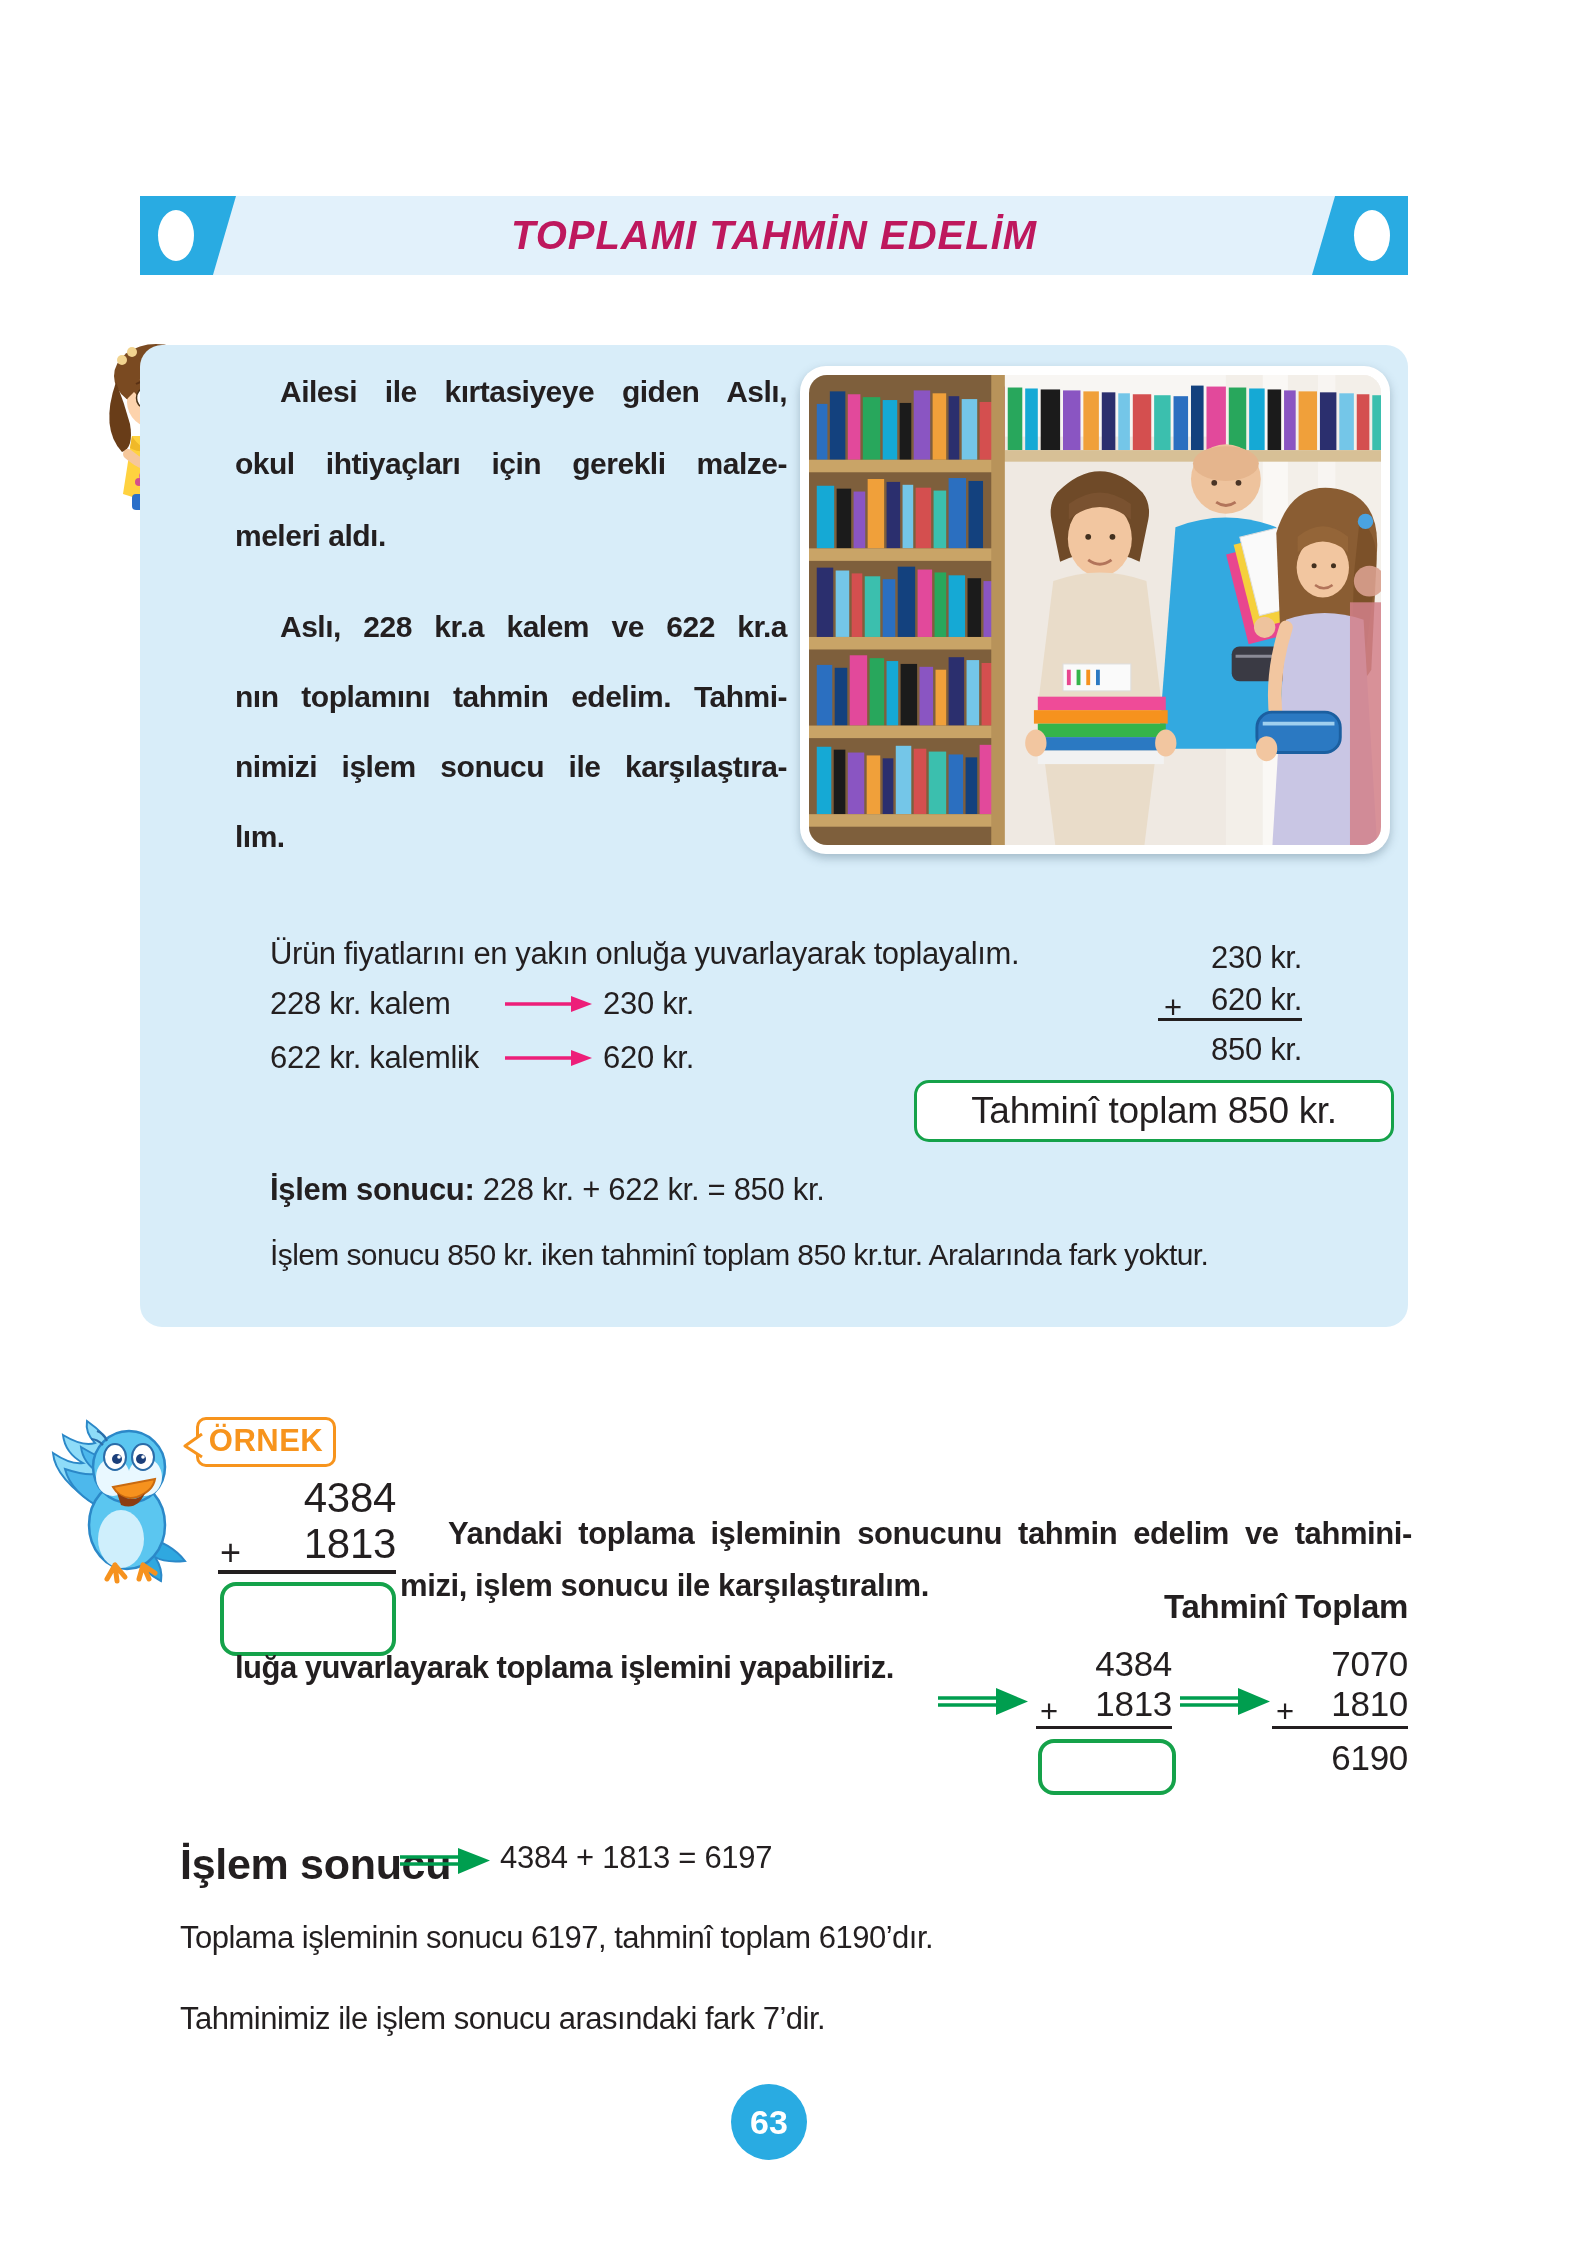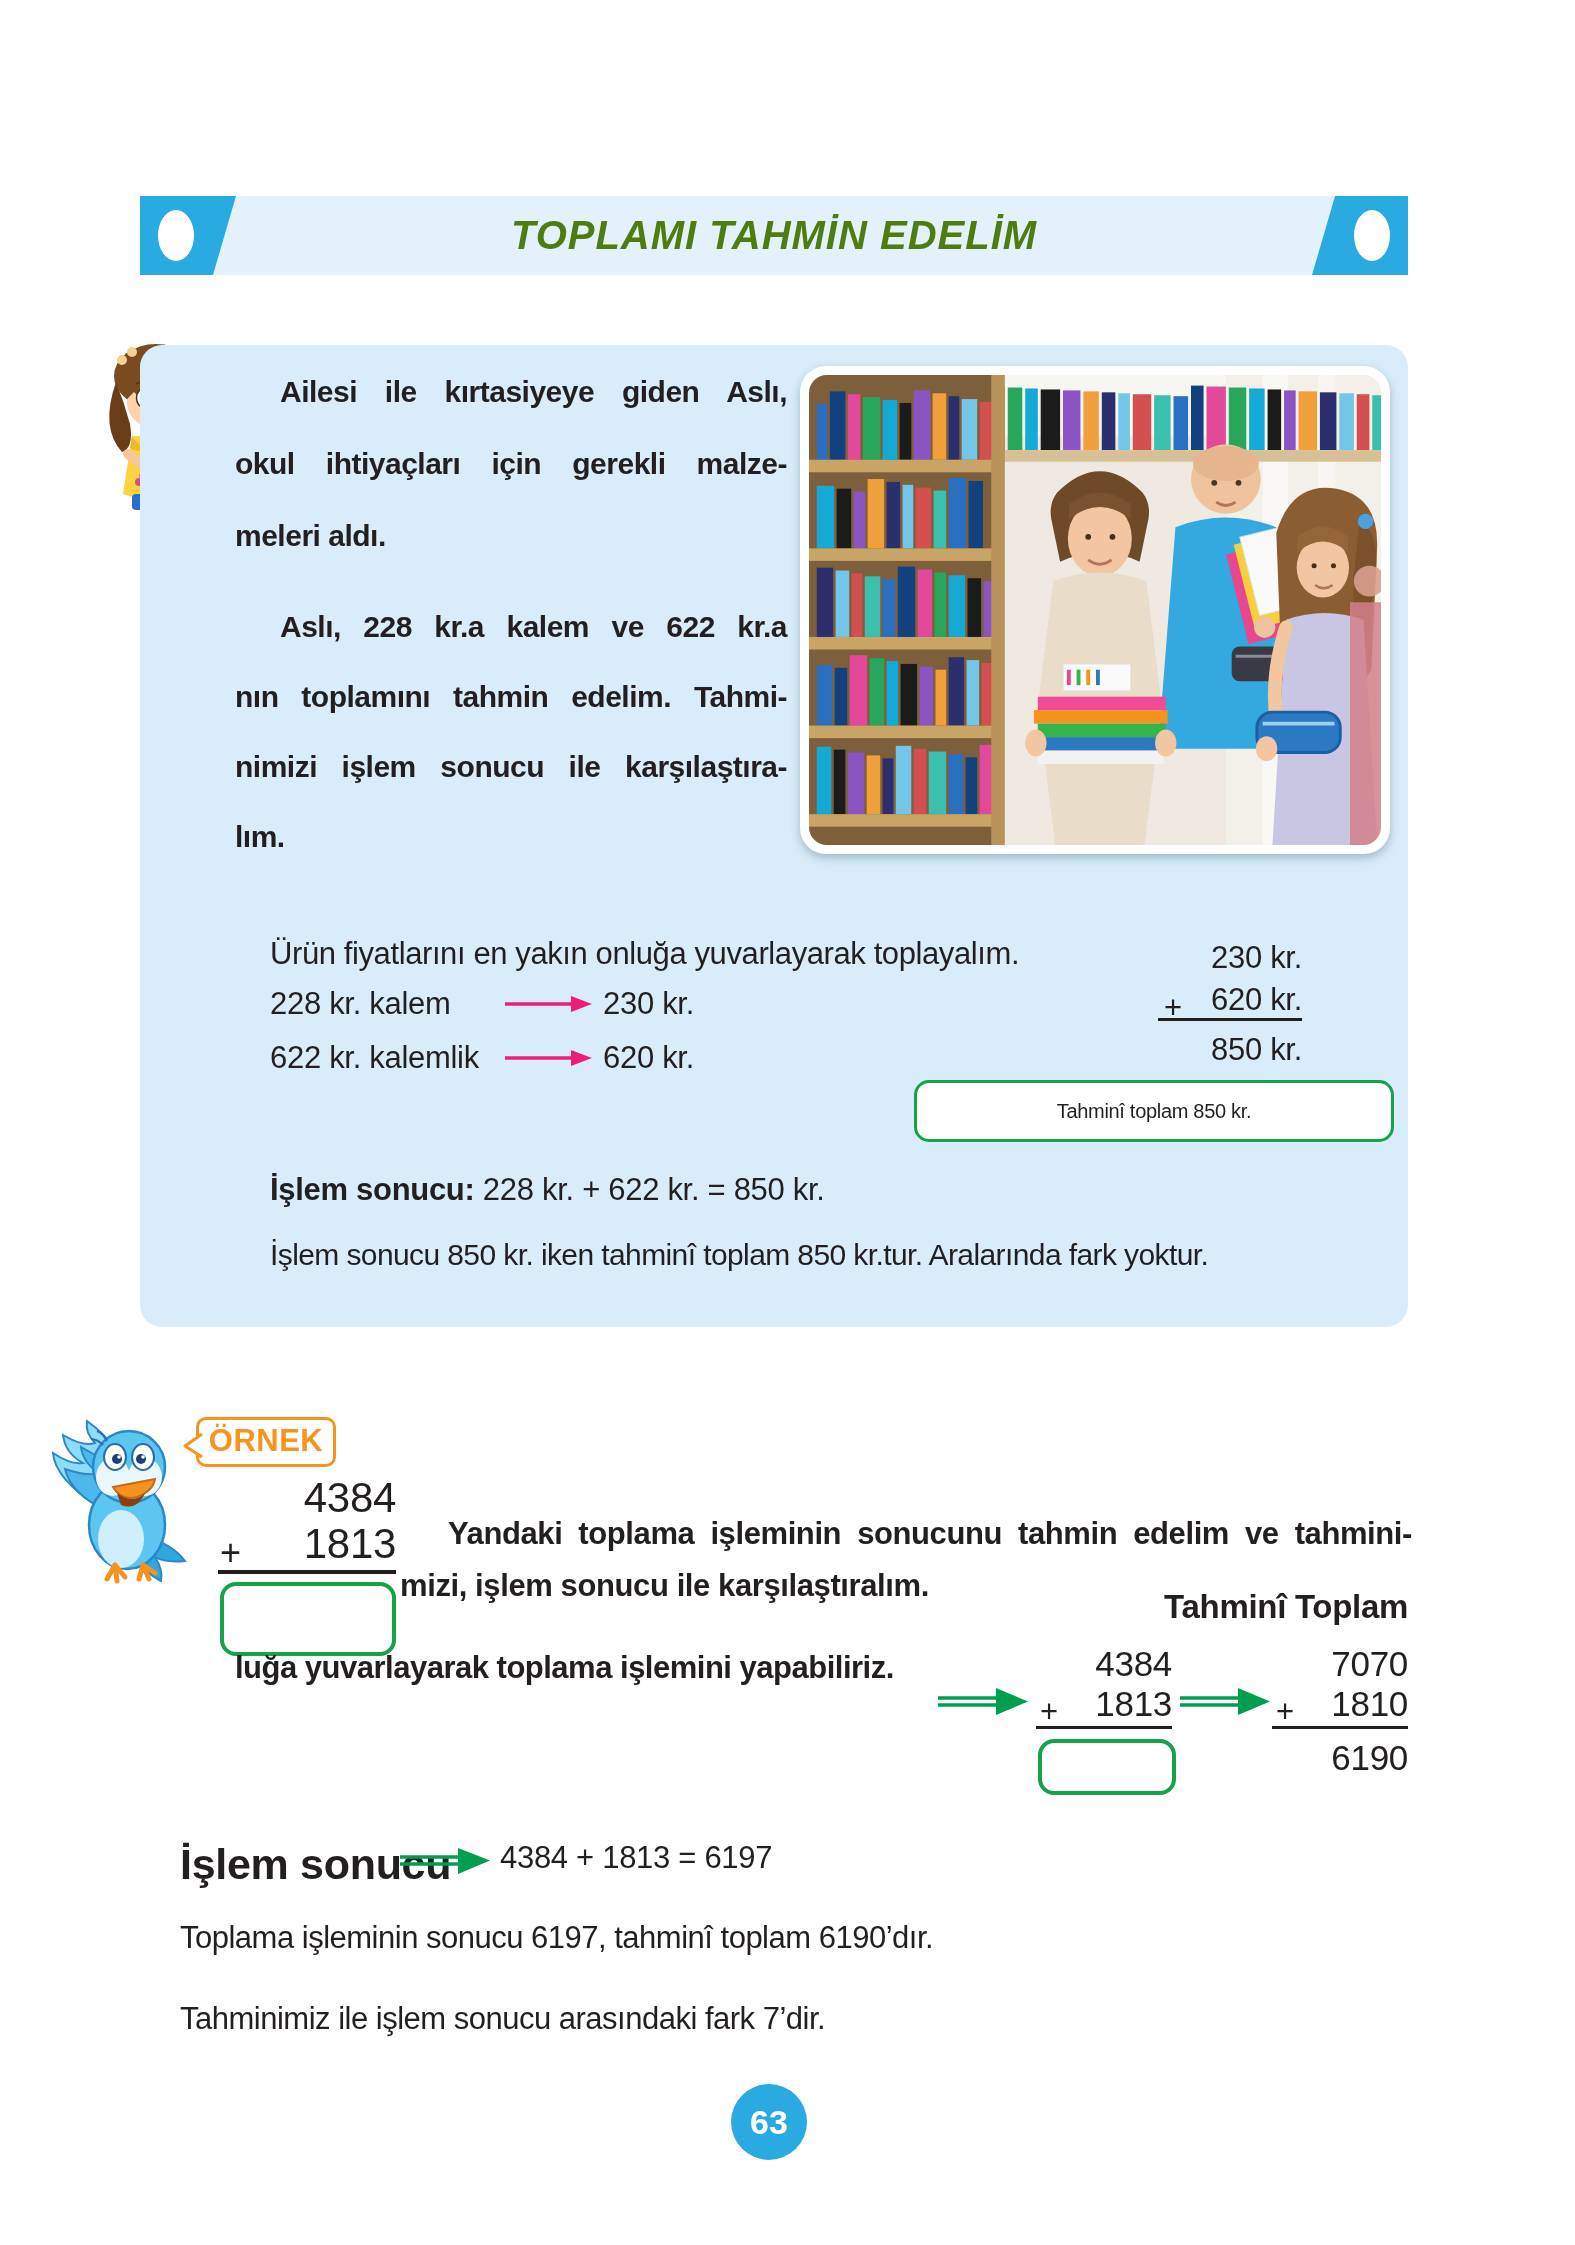--- a/index.html
+++ b/index.html
@@ -14,21 +14,21 @@
   .banner{left:140px;top:196px;width:1268px;height:79px;background:#e2f1fb;}
   .banner-end{position:absolute;top:0;width:96px;height:79px;background:#29abe2;}
   .banner-end.left{left:0;clip-path:polygon(0 0,100% 0,76% 100%,0 100%);}
   .banner-end.right{right:0;clip-path:polygon(24% 0,100% 0,100% 100%,0 100%);}
   .banner-oval{position:absolute;top:14px;width:36px;height:51px;background:#fff;border-radius:50%;}
   .banner-end.left .banner-oval{left:18px;}
   .banner-end.right .banner-oval{right:18px;}
   .page-title{
     position:absolute;left:0;right:0;top:0;height:79px;line-height:79px;
     text-align:center;font-size:40px;font-weight:bold;font-style:italic;
-    color:#4d7c0f;letter-spacing:1px;
+    color:#be185d;letter-spacing:1px;
   }
 
   
   .panel{left:140px;top:345px;width:1268px;height:982px;background:#d8edf9;border-radius:22px;}
   .photo-frame{
     left:800px;top:366px;width:590px;height:488px;background:#fff;border-radius:26px;
     padding:9px;box-shadow:0 4px 10px rgba(60,90,110,.35);box-sizing:border-box;
   }
   .photo-frame svg{width:100%;height:100%;border-radius:18px;display:block;}
 
@@ -54,21 +54,21 @@
   .add-kr{left:1130px;top:940px;width:172px;height:120px;}
   .add-kr .n1{top:0;}
   .add-kr .n2{top:42px;}
   .add-kr .plus{left:34px;top:50px;}
   .add-kr .rule{left:28px;right:0;top:78px;}
   .add-kr .sum{top:92px;}
 
   .estimate-box{
     left:914px;top:1080px;width:480px;height:62px;background:#fff;
     border:3px solid #15a24a;border-radius:15px;box-sizing:border-box;
-    text-align:center;line-height:56px;font-size:20px;letter-spacing:-0.3px;
+    text-align:center;line-height:56px;font-size:37px;letter-spacing:-0.3px;
   }
   .result-line{left:270px;top:1172px;font-size:31px;letter-spacing:-0.3px;white-space:nowrap;}
   .result-line b{letter-spacing:-0.3px;}
   .comparison{left:270px;top:1238px;font-size:30px;letter-spacing:-0.6px;white-space:nowrap;}
 
   
   .ornek-bubble{
     left:196px;top:1417px;width:140px;height:50px;background:#fff;
     border:3px solid #f7941d;border-radius:10px;box-sizing:border-box;
     text-align:center;line-height:42px;font-size:31px;font-weight:bold;color:#f7941d;

